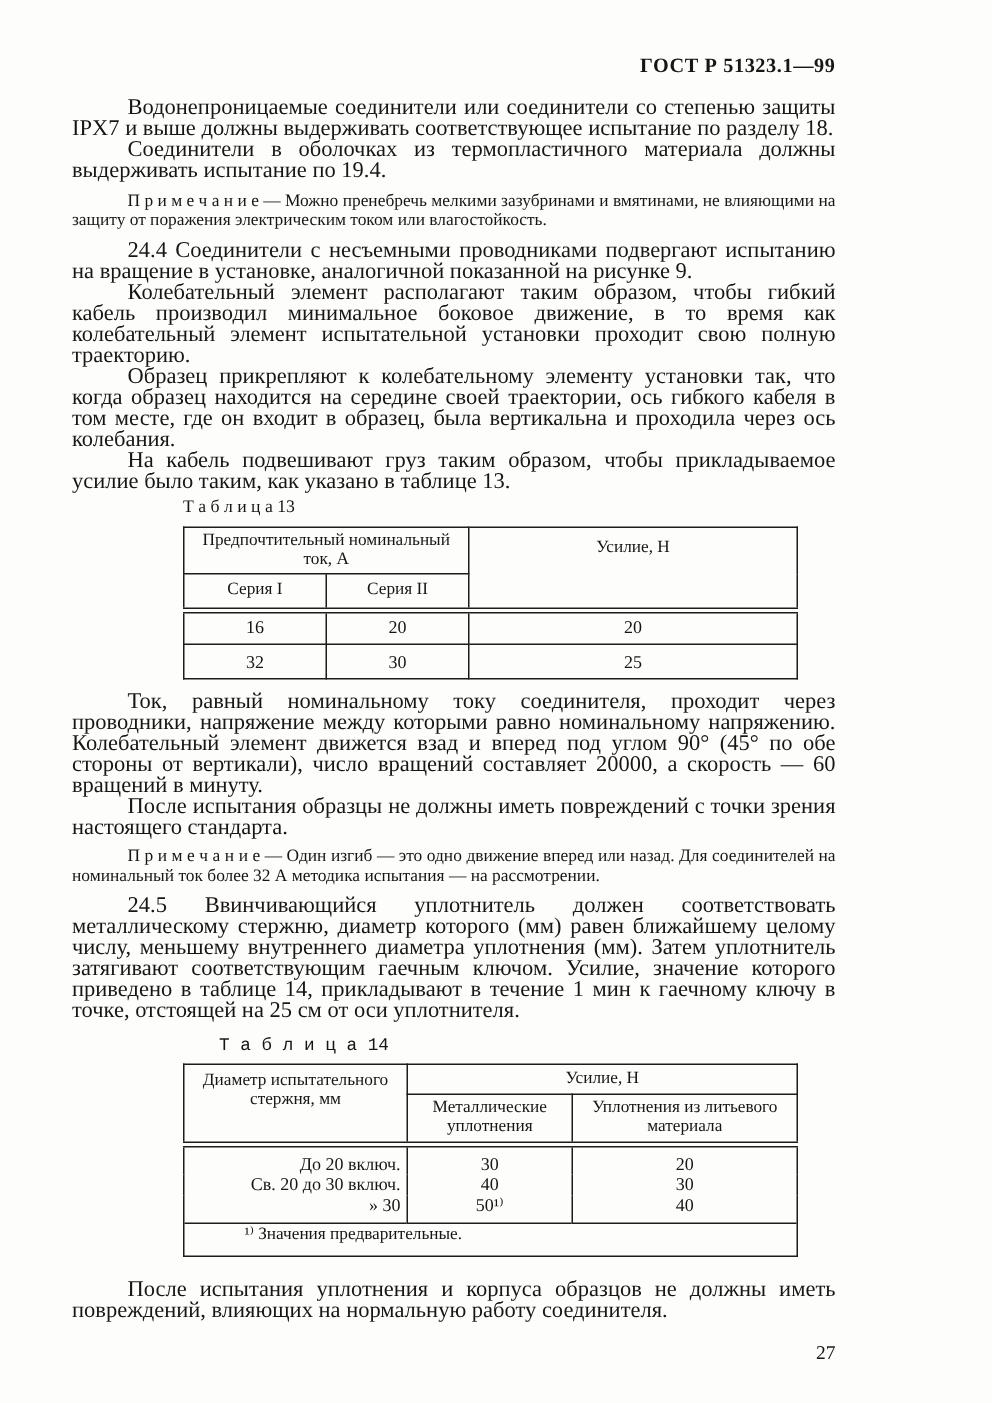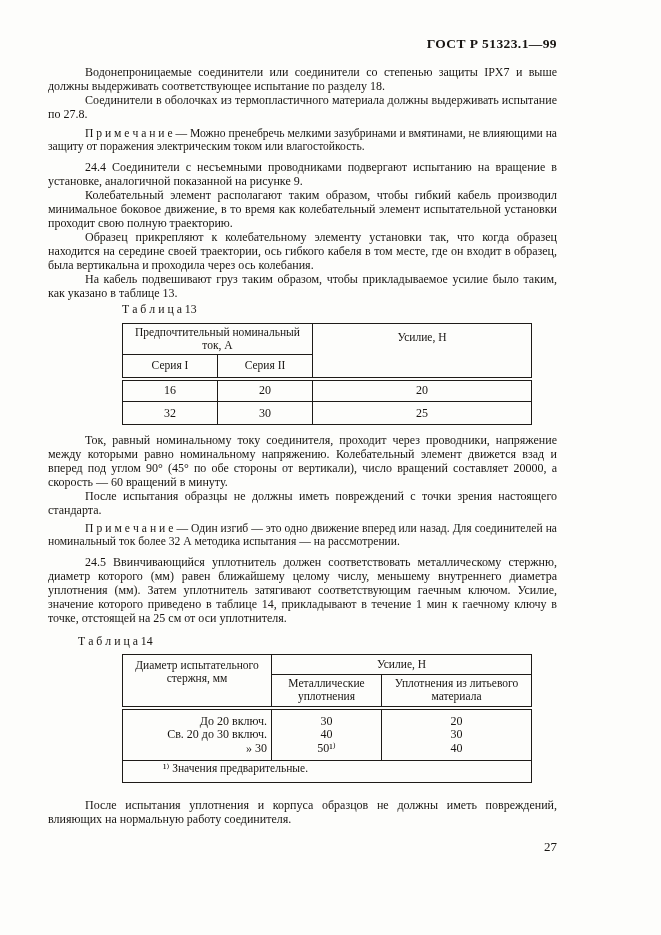--- a/index.html
+++ b/index.html
@@ -13,39 +13,39 @@
     padding:36px 48px 0 48px;
     overflow:hidden;
   }
   .doc-header {
     text-align:right;
     font-weight:bold;
     font-size:13.5px;
     letter-spacing:0.4px;
   }
   p.body {
-    font-size:12px;
+    font-size:15px;
     line-height:14px;
     text-align:justify;
     text-indent:37px;
   }
   p.note {
     font-size:11.6px;
     line-height:13px;
     text-align:justify;
     text-indent:37px;
   }
   .mt-first { margin-top:13px; }
   .note-1 { margin:6px 0 7px; }
   .note-2 { margin:5px 0 7px; }
   .tbl-label {
     font-size:11.8px;
     margin:2px 0 6px 74px;
   }
-  .tbl-label-14 { margin:9px 0 5px 30px; }
+  .tbl-label-14 { margin:9px 0 5px 98px;font-family:Liberation Mono, monospace; }
   table.gost {
     border-collapse:collapse;
     margin-left:74px;
     width:409px;
     table-layout:fixed;
     font-size:11.5px;
     line-height:13px;
     color:#181512;
   }
   table.gost td {
@@ -84,21 +84,21 @@
   }
 </style>
 </head>
 <body>
 
 <div class="page">
 
   <div class="doc-header">ГОСТ Р 51323.1—99</div>
 
   <p class="body mt-first">Водонепроницаемые соединители или соединители со степенью защиты IPX7 и выше должны выдерживать соответствующее испытание по разделу 18.</p>
-  <p class="body">Соединители в оболочках из термопластичного материала должны выдерживать испытание по 27.8.</p>
+  <p class="body">Соединители в оболочках из термопластичного материала должны выдерживать испытание по 19.4.</p>
   <p class="note note-1">П р и м е ч а н и е — Можно пренебречь мелкими зазубринами и вмятинами, не влияющими на защиту от поражения электрическим током или влагостойкость.</p>
   <p class="body">24.4 Соединители с несъемными проводниками подвергают испытанию на вращение в установке, аналогичной показанной на рисунке 9.</p>
   <p class="body">Колебательный элемент располагают таким образом, чтобы гибкий кабель производил минимальное боковое движение, в то время как колебательный элемент испытательной установки проходит свою полную траекторию.</p>
   <p class="body">Образец прикрепляют к колебательному элементу установки так, что когда образец находится на середине своей траектории, ось гибкого кабеля в том месте, где он входит в образец, была вертикальна и проходила через ось колебания.</p>
   <p class="body">На кабель подвешивают груз таким образом, чтобы прикладываемое усилие было таким, как указано в таблице 13.</p>
 
   <div class="tbl-label">Т а б л и ц а 13</div>
 
   <table class="gost t13">
     <colgroup>

